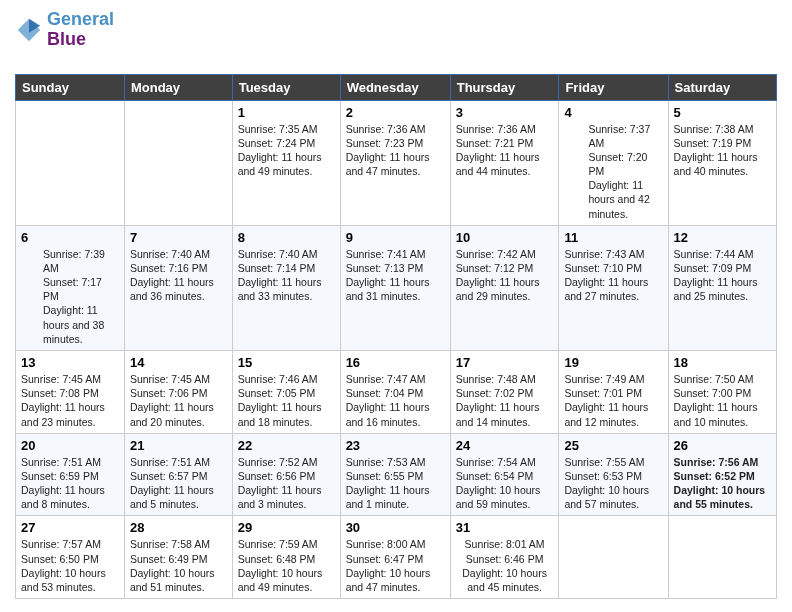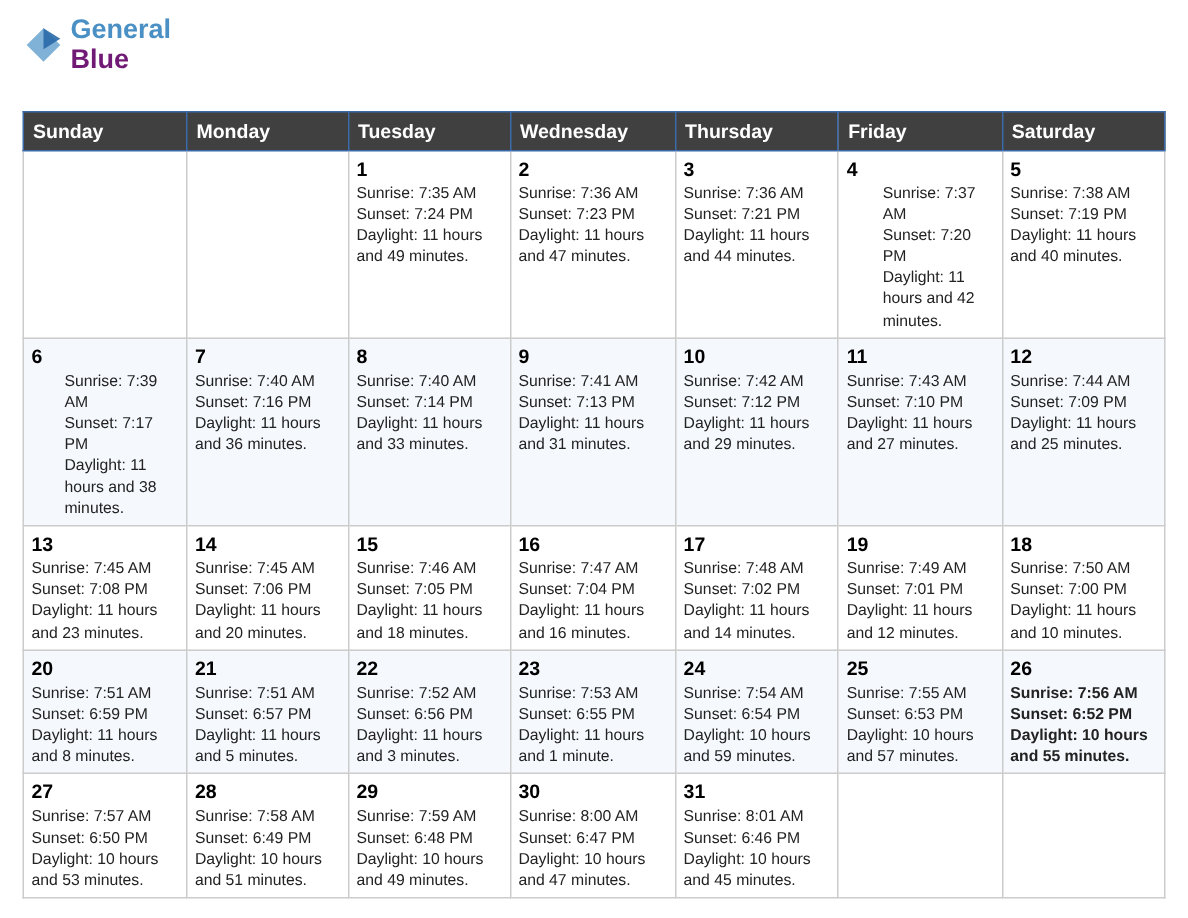--- a/index.html
+++ b/index.html
@@ -319,21 +319,21 @@
 Daylight: 10 hours and 49 minutes.</div>
           </td>
           <td class="row-norm">
             <span class="day-num">30</span>
             <div class="cell-content" style="white-space: pre-line;">Sunrise: 8:00 AM
 Sunset: 6:47 PM
 Daylight: 10 hours and 47 minutes.</div>
           </td>
           <td class="row-norm">
             <span class="day-num">31</span>
-            <div class="cell-content" style="white-space: pre-line;">Sunrise: 8:01 AM
+            <div class="cell-content" style="white-space: pre-line; text-align: center;">Sunrise: 8:01 AM
 Sunset: 6:46 PM
 Daylight: 10 hours and 45 minutes.</div>
           </td>
           <td class="row-norm empty-cell"></td>
           <td class="row-norm empty-cell"></td>
         </tr>
       </tbody>
   </table>
 </div>
 

